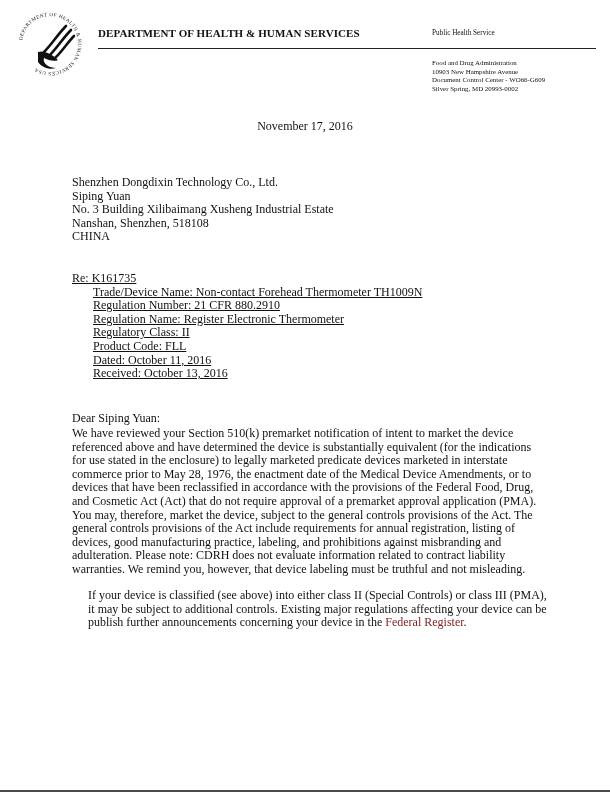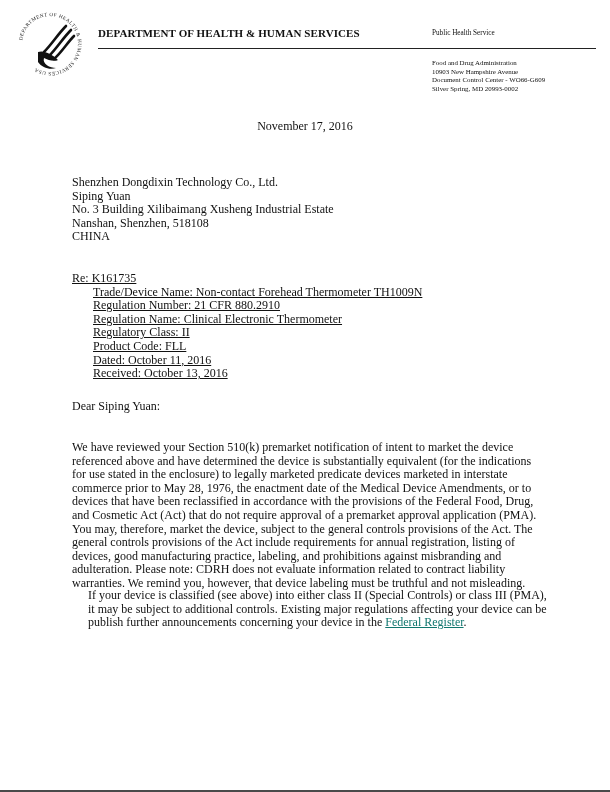--- a/index.html
+++ b/index.html
@@ -73,27 +73,26 @@
     .body-text {
       position: absolute;
       left: 72px;
       font-size: 12px;
       line-height: 13.6px;
       white-space: nowrap;
     }
     .addr { top: 176px; }
     .re { top: 272px; text-decoration: underline; }
     .re .indent { padding-left: 21px; }
-    .salutation { top: 400px; }
-    .para1 { top: 427px; margin-top: 14px; }
+    .salutation { top: 412px; }
+    .para1 { top: 427px; }
     .para2 { top: 589px; margin-left: 16px; }
     .line { display: block; }
     .link {
-      text-decoration: underline;
-      color: #0f766e;
+      color: #7f1d1d;
     }
   </style>
 </head>
 <body>
 
 <div class="page">
 
   <svg class="seal" viewBox="0 0 72 72">
     <defs>
       <path id="sealArc" d="M 36,36 m -28,0 a 28,28 0 1,1 56,0 a 28,28 0 1,1 -56,0"></path>
@@ -127,21 +126,21 @@
     <span class="line">Siping Yuan</span>
     <span class="line">No. 3 Building Xilibaimang Xusheng Industrial Estate</span>
     <span class="line">Nanshan, Shenzhen, 518108</span>
     <span class="line">CHINA</span>
   </div>
 
   <div class="body-text re">
     <span class="line">Re:  K161735</span>
     <span class="line indent">Trade/Device Name:  Non-contact Forehead Thermometer TH1009N</span>
     <span class="line indent">Regulation Number:  21 CFR 880.2910</span>
-    <span class="line indent">Regulation Name:  Clinical Electronic Thermometer</span>
+    <span class="line indent">Regulation Name:  Register Electronic Thermometer</span>
     <span class="line indent">Regulatory Class:  II</span>
     <span class="line indent">Product Code:  FLL</span>
     <span class="line indent">Dated:  October 11, 2016</span>
     <span class="line indent">Received:  October 13, 2016</span>
   </div>
 
   <div class="body-text salutation">Dear Siping Yuan:</div>
 
   <div class="body-text para1">
     <span class="line">We have reviewed your Section 510(k) premarket notification of intent to market the device</span>

